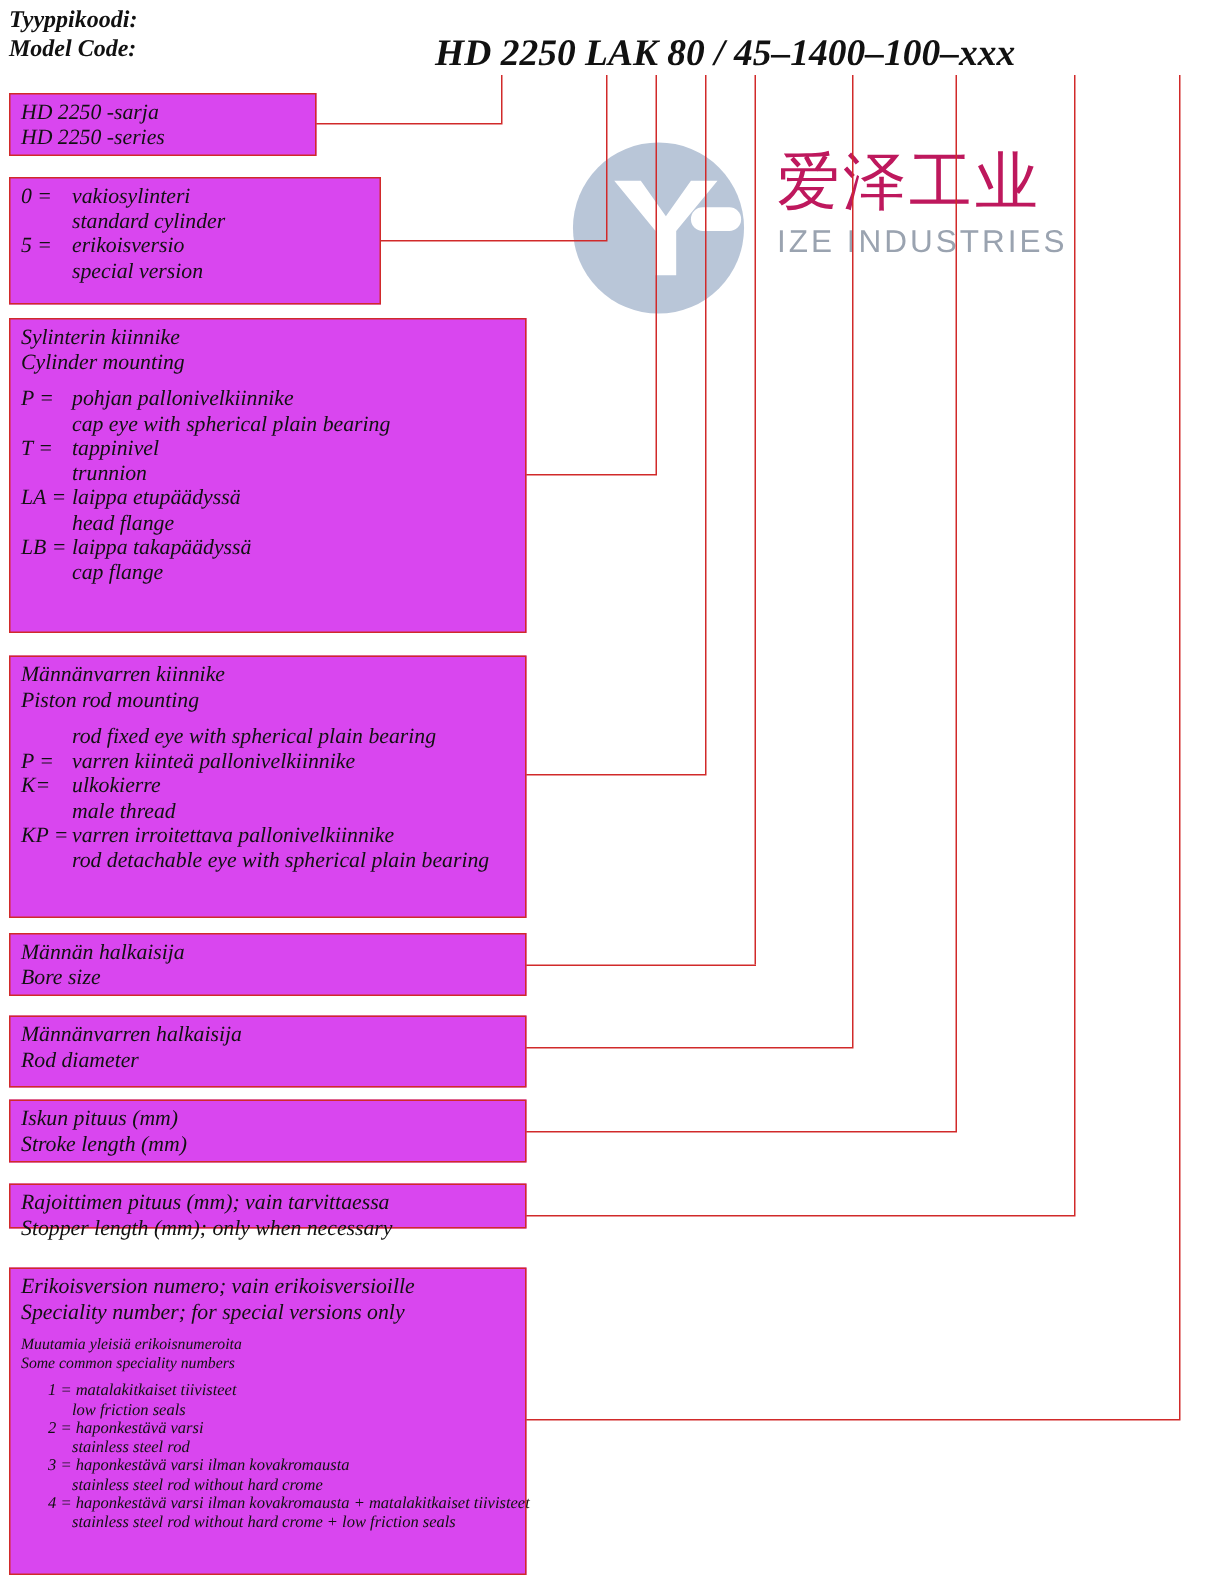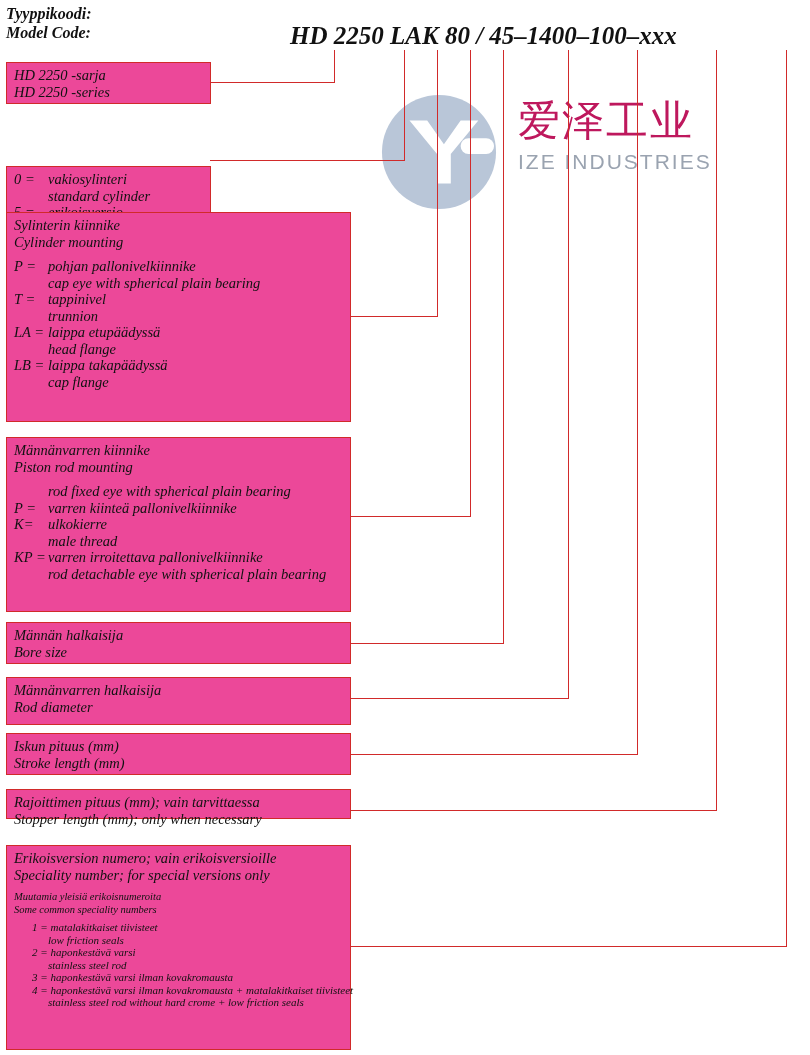--- a/index.html
+++ b/index.html
@@ -78,21 +78,21 @@
     font-size: 25px;
     white-space: nowrap;
     letter-spacing: 0px;
   }
   .code-line span { display: inline-block; }
 
   
   .box {
     position: absolute;
     border: 1px solid #d12a2a;
-    background: #ec4899;
+    background: #d946ef;
     box-sizing: border-box;
     padding: 4px 7px 5px 7px;
   }
   .box .ttl {
     font-style: italic;
     font-size: 14.5px;
     line-height: 17px;
     white-space: nowrap;
   }
   .box .opt {
@@ -179,21 +179,21 @@
   <div class="ln lnh" style="left:350px; top:810px; width:367px;"></div>
 
   <div class="ln lnv" style="left:786px; top:50px;  height:896px;"></div>
   <div class="ln lnh" style="left:350px; top:946px; width:437px;"></div>
 
   <div class="box" style="left:6px; top:62px; width:205px; height:42px;">
     <div class="ttl">HD 2250 -sarja</div>
     <div class="ttl">HD 2250 -series</div>
   </div>
 
-  <div class="box" style="left:6px; top:118px; width:205px; height:85px;margin-top:48px;">
+  <div class="box" style="left:6px; top:118px; width:248px; height:85px;">
     <div class="opt"><span class="ind">0 =</span><span>vakiosylinteri</span></div>
     <div class="opt sub">standard cylinder</div>
     <div class="opt"><span class="ind">5 =</span><span>erikoisversio</span></div>
     <div class="opt sub">special version</div>
   </div>
 
   <div class="box" style="left:6px; top:212px; width:345px; height:210px;">
     <div class="ttl">Sylinterin kiinnike</div>
     <div class="ttl">Cylinder mounting</div>
     <div class="gap6"></div>
@@ -244,17 +244,18 @@
     <div class="ttl">Speciality number; for special versions only</div>
     <div class="gap6"></div>
     <div class="small-note">Muutamia yleisiä erikoisnumeroita</div>
     <div class="small-note">Some common speciality numbers</div>
     <div style="height:5px;"></div>
     <div class="num-item"><span>1 =</span> <span>matalakitkaiset tiivisteet</span></div>
     <div class="num-item sub">low friction seals</div>
     <div class="num-item"><span>2 =</span> <span>haponkestävä varsi</span></div>
     <div class="num-item sub">stainless steel rod</div>
     <div class="num-item"><span>3 =</span> <span>haponkestävä varsi ilman kovakromausta</span></div>
+    <div class="num-item sub">stainless steel rod without hard crome</div>
     <div class="num-item"><span>4 =</span> <span>haponkestävä varsi ilman kovakromausta + matalakitkaiset tiivisteet</span></div>
     <div class="num-item sub">stainless steel rod without hard crome + low friction seals</div>
   </div>
 
 </div>
 
 </body></html>

